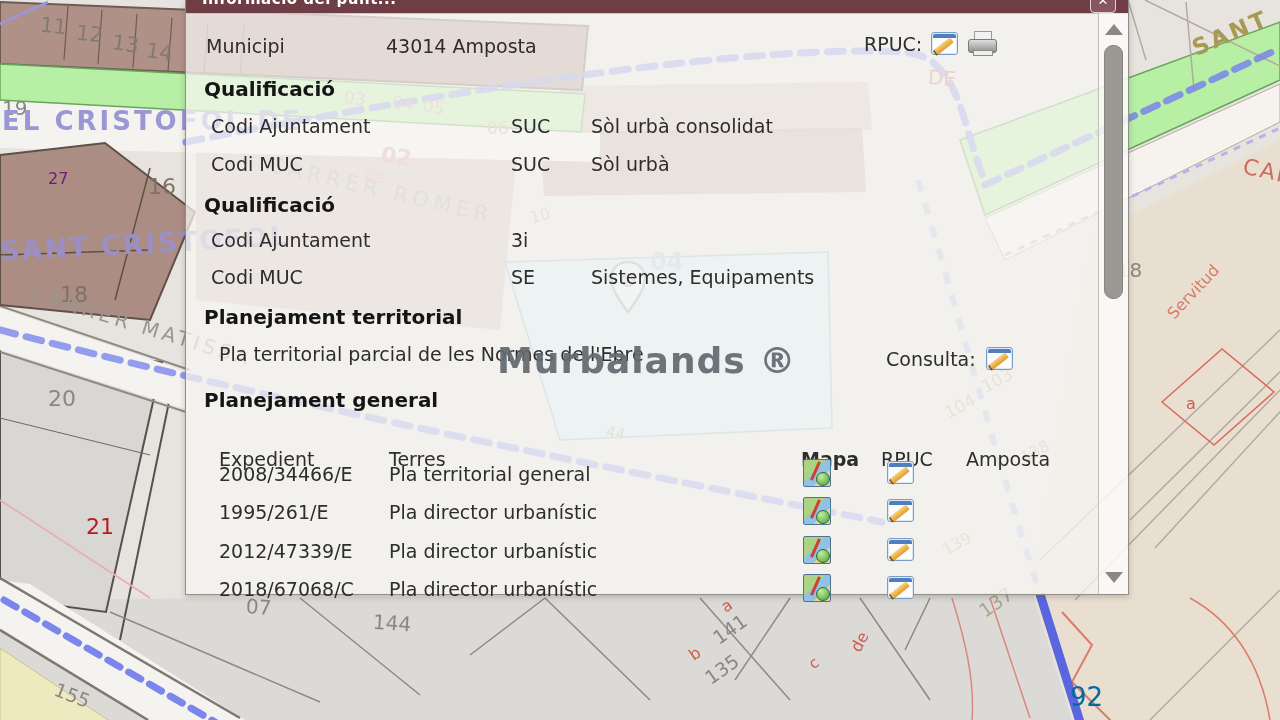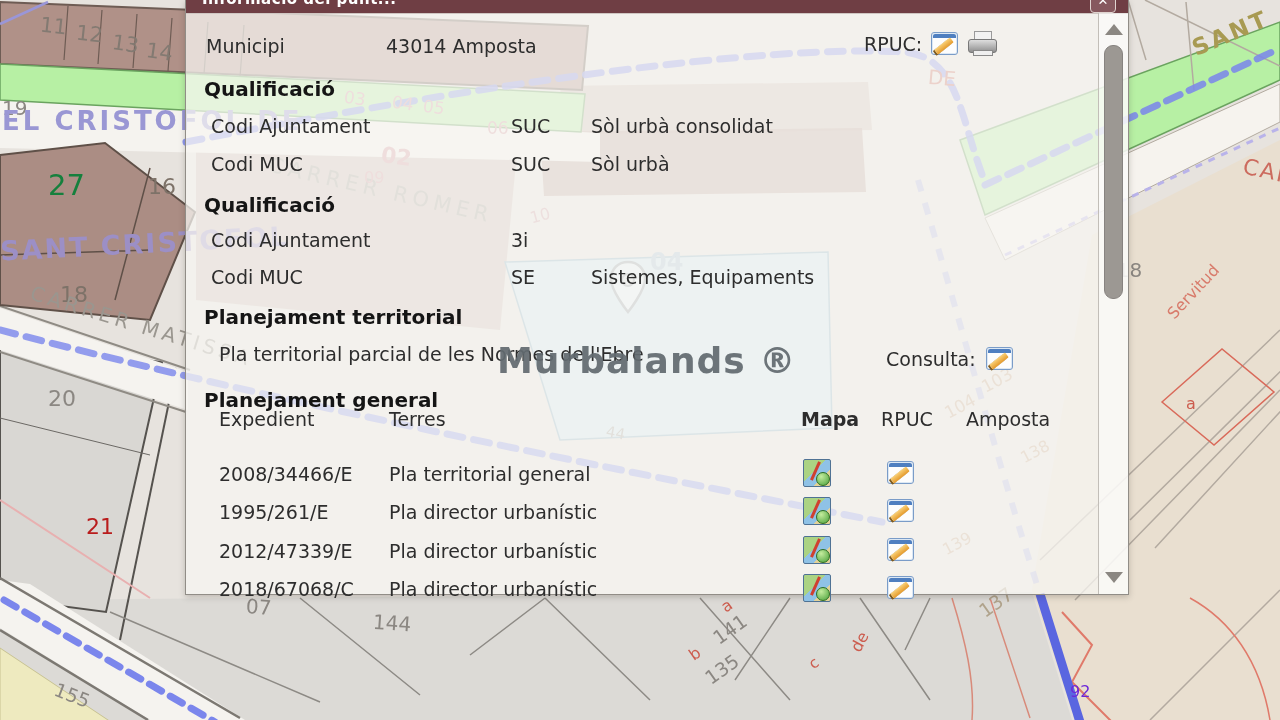--- a/index.html
+++ b/index.html
@@ -125,38 +125,38 @@
       <circle cx="628" cy="280" r="6" fill="rgba(205,210,214,0.5)" stroke="#99a3ab" stroke-width="2"></circle>
     </g>
   </svg>
 
   <div class="ml" style="left:40px;top:16px;font-size:21px;color:#837a72;transform:rotate(6deg)">11</div>
   <div class="ml" style="left:76px;top:24px;font-size:21px;color:#837a72;transform:rotate(6deg)">12</div>
   <div class="ml" style="left:112px;top:34px;font-size:21px;color:#837a72;transform:rotate(8deg)">13</div>
   <div class="ml" style="left:146px;top:42px;font-size:21px;color:#837a72;transform:rotate(8deg)">14</div>
   <div class="ml" style="left:2px;top:98px;font-size:20px;color:#8b8782">19</div>
   <div class="ml" style="left:2px;top:108px;font-size:26px;font-weight:bold;color:#9a97d4;letter-spacing:3px">EL CRISTOFOL DE</div>
-  <div class="ml" style="left:48px;top:171px;font-size:29px;color:#15803d">27</div>
+  <div class="ml" style="left:48px;top:171px;font-size:16px;color:#701a75">27</div>
   <div class="ml" style="left:148px;top:176px;font-size:22px;color:#7d7268">16</div>
   <div class="ml" style="left:60px;top:284px;font-size:22px;color:#7d7268">18</div>
   <div class="ml" style="left:0px;top:230px;font-size:27px;font-weight:bold;color:#9c8fc6;letter-spacing:2px;transform:rotate(-3deg)">SANT CRISTOFOL</div>
   <div class="ml" style="left:26px;top:316px;font-size:20px;color:#9a968f;letter-spacing:4px;transform:rotate(17deg)">CARRER MATISSA</div>
   <div class="ml" style="left:48px;top:388px;font-size:22px;color:#8b8782">20</div>
   <div class="ml" style="left:86px;top:516px;font-size:22px;color:#b91c1c">21</div>
   <div class="ml" style="left:54px;top:686px;font-size:19px;color:#8b8782;transform:rotate(21deg)">155</div>
   <div class="ml" style="left:246px;top:597px;font-size:20px;color:#8b8782;transform:rotate(4deg)">07</div>
   <div class="ml" style="left:373px;top:613px;font-size:20px;color:#8b8782;transform:rotate(4deg)">144</div>
   <div class="ml" style="left:722px;top:598px;font-size:16px;color:#cc5c4e;transform:rotate(-35deg)">a</div>
   <div class="ml" style="left:712px;top:620px;font-size:19px;color:#8b8782;transform:rotate(-35deg)">141</div>
   <div class="ml" style="left:690px;top:646px;font-size:16px;color:#cc5c4e;transform:rotate(-35deg)">b</div>
   <div class="ml" style="left:704px;top:660px;font-size:19px;color:#8b8782;transform:rotate(-35deg)">135</div>
   <div class="ml" style="left:810px;top:656px;font-size:15px;color:#cc5c4e;transform:rotate(-35deg)">c</div>
   <div class="ml" style="left:850px;top:634px;font-size:16px;color:#cc5c4e;transform:rotate(-62deg)">de</div>
   <div class="ml" style="left:978px;top:593px;font-size:19px;color:#b0a38c;transform:rotate(-35deg)">137</div>
-  <div class="ml" style="left:1070px;top:684px;font-size:16px;color:#6d28d9">92</div>
+  <div class="ml" style="left:1070px;top:684px;font-size:26px;color:#0369a1">92</div>
   <div class="ml" style="left:1190px;top:22px;font-size:23px;font-weight:bold;color:#a89a52;letter-spacing:3px;transform:rotate(-23deg)">SANT</div>
   <div class="ml" style="left:1242px;top:166px;font-size:22px;color:#cc6b5e;letter-spacing:2px;transform:rotate(12deg)">CARRER</div>
   <div class="ml" style="left:1104px;top:260px;font-size:20px;color:#8b8782">118</div>
   <div class="ml" style="left:1160px;top:284px;font-size:16px;color:#d87b6b;transform:rotate(-47deg)">Servitud</div>
   <div class="ml" style="left:1186px;top:396px;font-size:16px;color:#cc5c4e">a</div>
   <div class="ml" style="left:928px;top:68px;font-size:20px;color:#cc6b5e;transform:rotate(5deg)">DE</div>
   <div class="ml" style="left:266px;top:180px;font-size:21px;color:#a5a19a;letter-spacing:5px;transform:rotate(13deg)">CARRER ROMER</div>
   <div class="ml" style="left:344px;top:90px;font-size:17px;color:#d69aa2;transform:rotate(8deg)">03</div>
   <div class="ml" style="left:392px;top:95px;font-size:17px;color:#d69aa2;transform:rotate(8deg)">04</div>
   <div class="ml" style="left:423px;top:99px;font-size:17px;color:#d69aa2;transform:rotate(8deg)">05</div>
@@ -225,21 +225,21 @@
       </div>
       <div style="position:absolute;top:334px;left:700px;display:flex;align-items:center;gap:10px">
         <span style="font-size:19px">Consulta:</span>
         <span class="icon-edit">
             <span class="bar"></span>
             <span class="pencil"></span>
           </span>
       </div>
 
       <div class="hdr" style="top:375px">Planejament general</div>
-      <div class="row" style="top:395px">
+      <div class="row" style="top:435px">
         <span class="t-c1">Expedient</span>
         <span class="t-c2">Terres</span>
         <span class="t-c3">Mapa</span>
         <span class="t-c4">RPUC</span>
         <span class="t-c5">Amposta</span>
       </div>
 
       <div class="row" style="top:450px">
         <span class="t-c1">2008/34466/E</span>
         <span class="t-c2">Pla territorial general</span>

